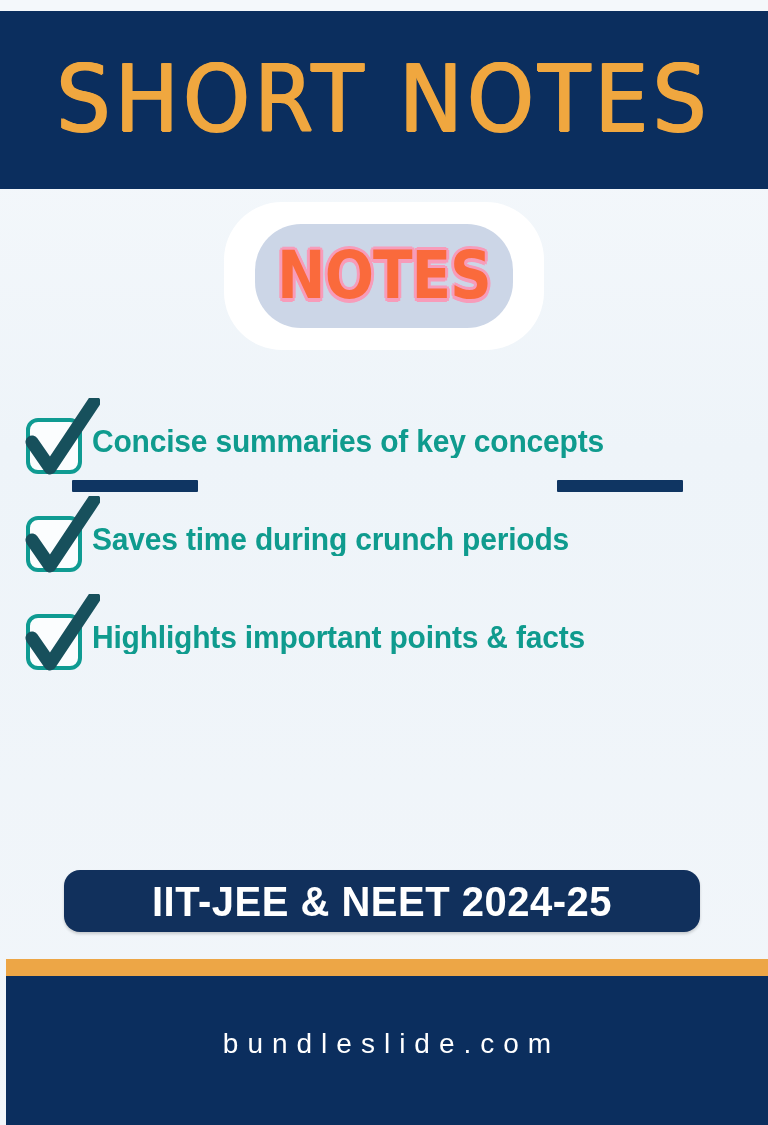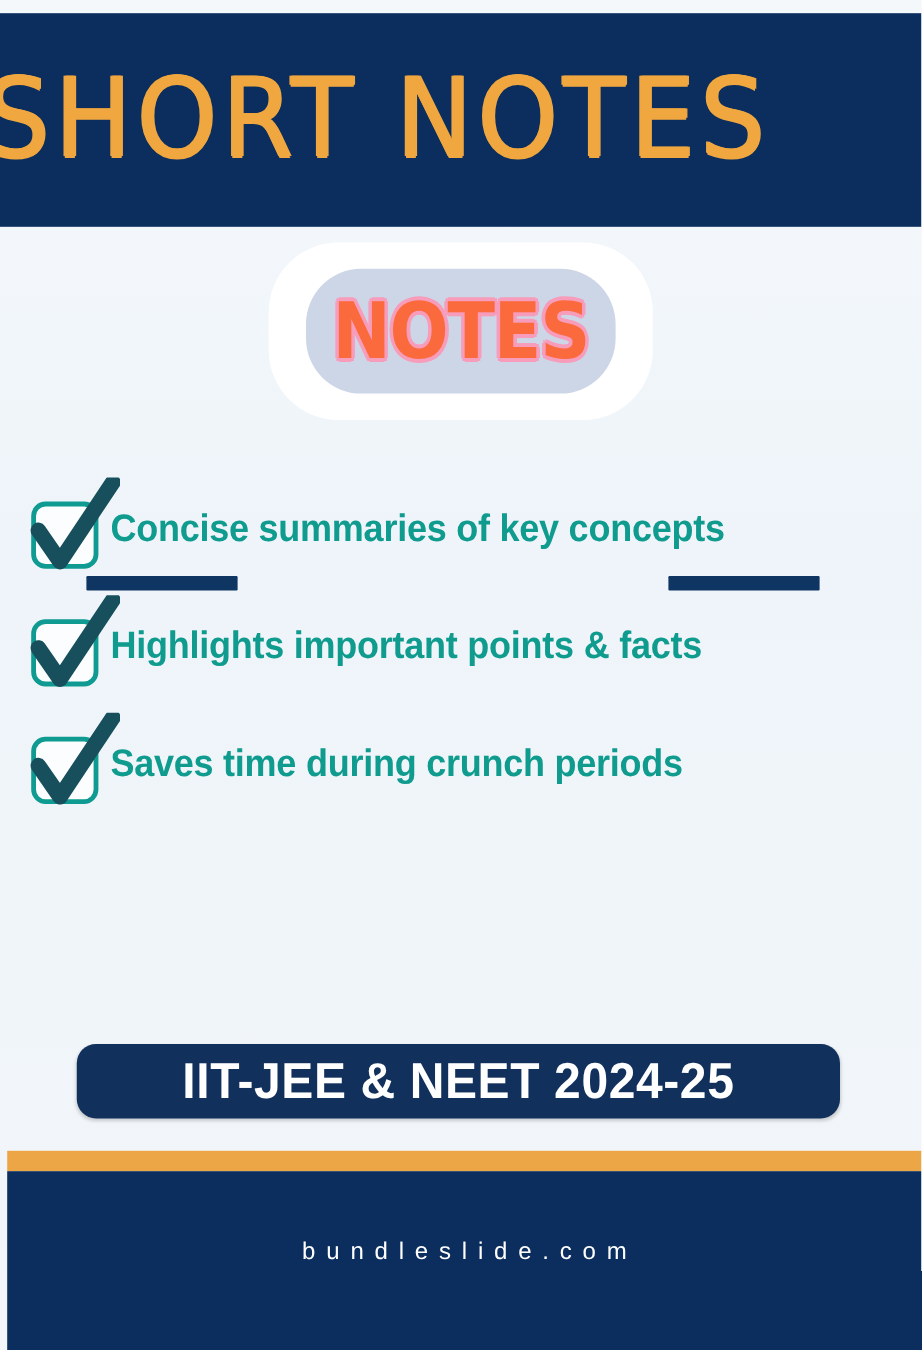--- a/index.html
+++ b/index.html
@@ -46,20 +46,21 @@
 
   
   .header-bar {
     position: absolute;
     left: 0; top: 11px;
     width: 768px; height: 178px;
     background: #0b2e5e;
     z-index: 4;
     display: flex;
     align-items: center;
+    justify-content: center;
   }
   .header-title {
     color: #f0a73f;
     font-size: 82px;
     line-height: 1;
     font-weight: 400;
     letter-spacing: 4px;
     font-family: "DejaVu Sans", sans-serif;
     transform: scaleX(1.04) scaleY(1.12);
     text-align: center;
@@ -207,21 +208,21 @@
     left: 6px; top: 976px;
     width: 762px; height: 149px;
     background: #0b2e5e;
     z-index: 6;
     display: flex;
     align-items: center;
     justify-content: center;
   }
   .footer-text {
     color: #ffffff;
-    font-size: 20px;
+    font-size: 28px;
     letter-spacing: 9px;
     font-family: "Liberation Sans", sans-serif;
     font-weight: 400;
     margin-top: -14px;
     margin-left: 9px;
   }
 </style>
 </head>
 <body>
 
@@ -337,40 +338,40 @@
       <div class="check-box-wrap">
         <div class="check-box"></div>
         <svg class="check-mark" viewBox="0 0 76 86">
           <path d="M8 44 L26 70 L70 4" stroke="#17505c" stroke-width="13" fill="none" stroke-linecap="round" stroke-linejoin="round"></path>
         </svg>
       </div>
       <div class="check-label">Concise summaries of key concepts</div>
     </div>
 
 
+    <div class="check-item ci-3">
+      <div class="check-box-wrap">
+        <div class="check-box"></div>
+        <svg class="check-mark" viewBox="0 0 76 86">
+          <path d="M8 44 L26 70 L70 4" stroke="#17505c" stroke-width="13" fill="none" stroke-linecap="round" stroke-linejoin="round"></path>
+        </svg>
+      </div>
+      <div class="check-label">Saves time during crunch periods</div>
+    </div>
+
     <div class="check-item ci-2">
       <div class="check-box-wrap">
         <div class="check-box"></div>
         <svg class="check-mark" viewBox="0 0 76 86">
           <path d="M8 44 L26 70 L70 4" stroke="#17505c" stroke-width="13" fill="none" stroke-linecap="round" stroke-linejoin="round"></path>
         </svg>
       </div>
       <div class="check-label">Highlights important points &amp; facts</div>
     </div>
 
-    <div class="check-item ci-3">
-      <div class="check-box-wrap">
-        <div class="check-box"></div>
-        <svg class="check-mark" viewBox="0 0 76 86">
-          <path d="M8 44 L26 70 L70 4" stroke="#17505c" stroke-width="13" fill="none" stroke-linecap="round" stroke-linejoin="round"></path>
-        </svg>
-      </div>
-      <div class="check-label">Saves time during crunch periods</div>
-    </div>
-
   </div>
 
   <div class="exam-banner">
     <div class="exam-banner-text">IIT-JEE &amp; NEET 2024-25</div>
   </div>
 
   <div class="footer-accent"></div>
   <div class="footer-bar">
     <div class="footer-text">bundleslide.com</div>
   </div>

